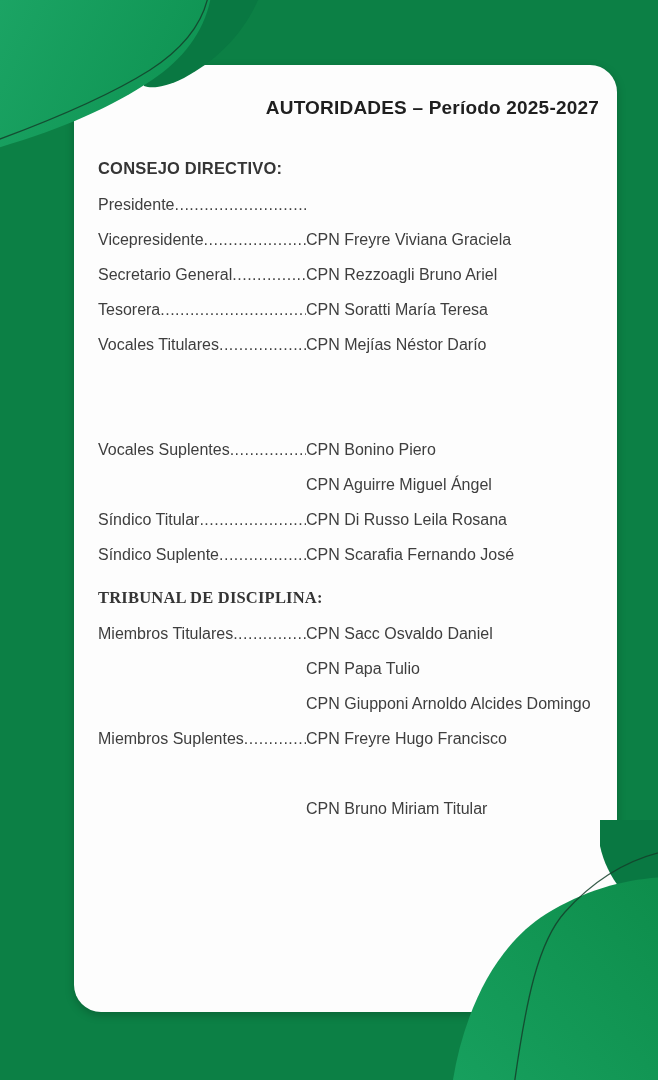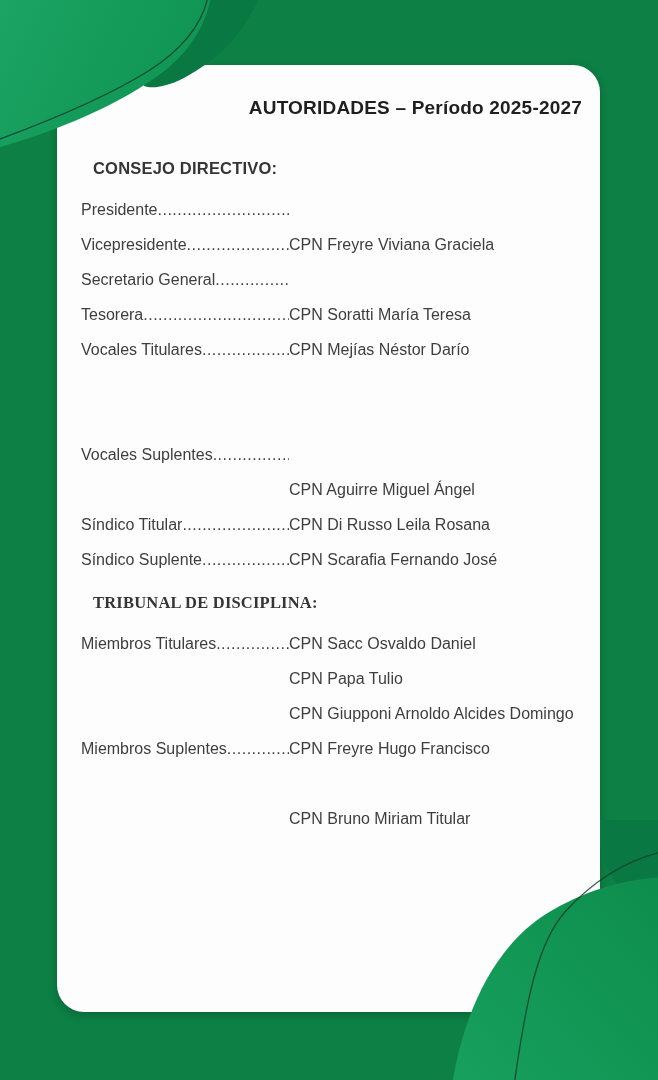--- a/index.html
+++ b/index.html
@@ -4,33 +4,33 @@
 <style>
   html,body{margin:0;padding:0;}
   body{
     width:658px;height:1080px;overflow:hidden;
     font-family:"Liberation Sans","DejaVu Sans",sans-serif;
     background:var(--bg,#0C8045);
   }
   .stage{position:relative;width:658px;height:1080px;background:var(--bg,#0C8045);}
 
   .card{
-    position:absolute;left:57px;top:65px;width:543px;height:947px;
+    position:absolute;left:74px;top:65px;width:543px;height:947px;
     background:var(--card,#FDFDFD);border-radius:27px;
     box-shadow:0 3px 10px rgba(0,0,0,.22);
     z-index:1;box-sizing:border-box;
   }
   .doc-title{
     margin:30px 18px 0 0;text-align:right;
     font-size:19px;font-weight:bold;line-height:26px;
     color:var(--title,#1F1F1F);letter-spacing:.2px;
   }
   .content{padding:0 8px 0 24px;}
   .section-heading{
-    margin:12px;font-size:16.5px;font-weight:bold;line-height:23px;
+    margin:0;font-size:16.5px;font-weight:bold;line-height:23px;
     color:var(--heading,#353535);letter-spacing:.2px;
   }
   .section:first-child .section-heading{margin-top:36px;}
   .section + .section .section-heading{margin-top:14px;font-family:Liberation Serif, serif;}
   .rows{margin-top:7px;}
   .row{
     display:flex;height:35px;line-height:35px;
     font-size:16px;color:var(--text,#3E3E3E);white-space:nowrap;
   }
   .row .left{
@@ -65,20 +65,21 @@
     <span class="left"><span class="label">Presidente</span><span class="dots">..................................</span></span>
   </div>
 
   <div class="row">
     <span class="left"><span class="label">Vicepresidente</span><span class="dots">...........................</span></span>
     <span class="name">CPN Freyre Viviana Graciela</span>
   </div>
 
   <div class="row">
     <span class="left"><span class="label">Secretario General</span><span class="dots">.....................</span></span>
+    <span class="name">CPN Rezzoagli Bruno Ariel</span>
   </div>
 
   <div class="row">
     <span class="left"><span class="label">Tesorera</span><span class="dots">.....................................</span></span>
     <span class="name">CPN Soratti María Teresa</span>
   </div>
 
   <div class="row">
     <span class="left"><span class="label">Vocales Titulares</span><span class="dots">........................</span></span>
     <span class="name">CPN Mejías Néstor Darío</span>
@@ -87,20 +88,21 @@
   <div class="row">
     <span class="left"><span class="label"></span><span class="dots"></span></span>
   </div>
 
   <div class="row">
     <span class="left"><span class="label"></span><span class="dots"></span></span>
   </div>
 
   <div class="row">
     <span class="left"><span class="label">Vocales Suplentes</span><span class="dots">......................</span></span>
+    <span class="name">CPN Bonino Piero</span>
   </div>
 
   <div class="row">
     <span class="left"><span class="label"></span><span class="dots"></span></span>
     <span class="name">CPN Aguirre Miguel Ángel</span>
   </div>
 
 
   <div class="row">
     <span class="left"><span class="label">Síndico Titular</span><span class="dots">............................</span></span>

